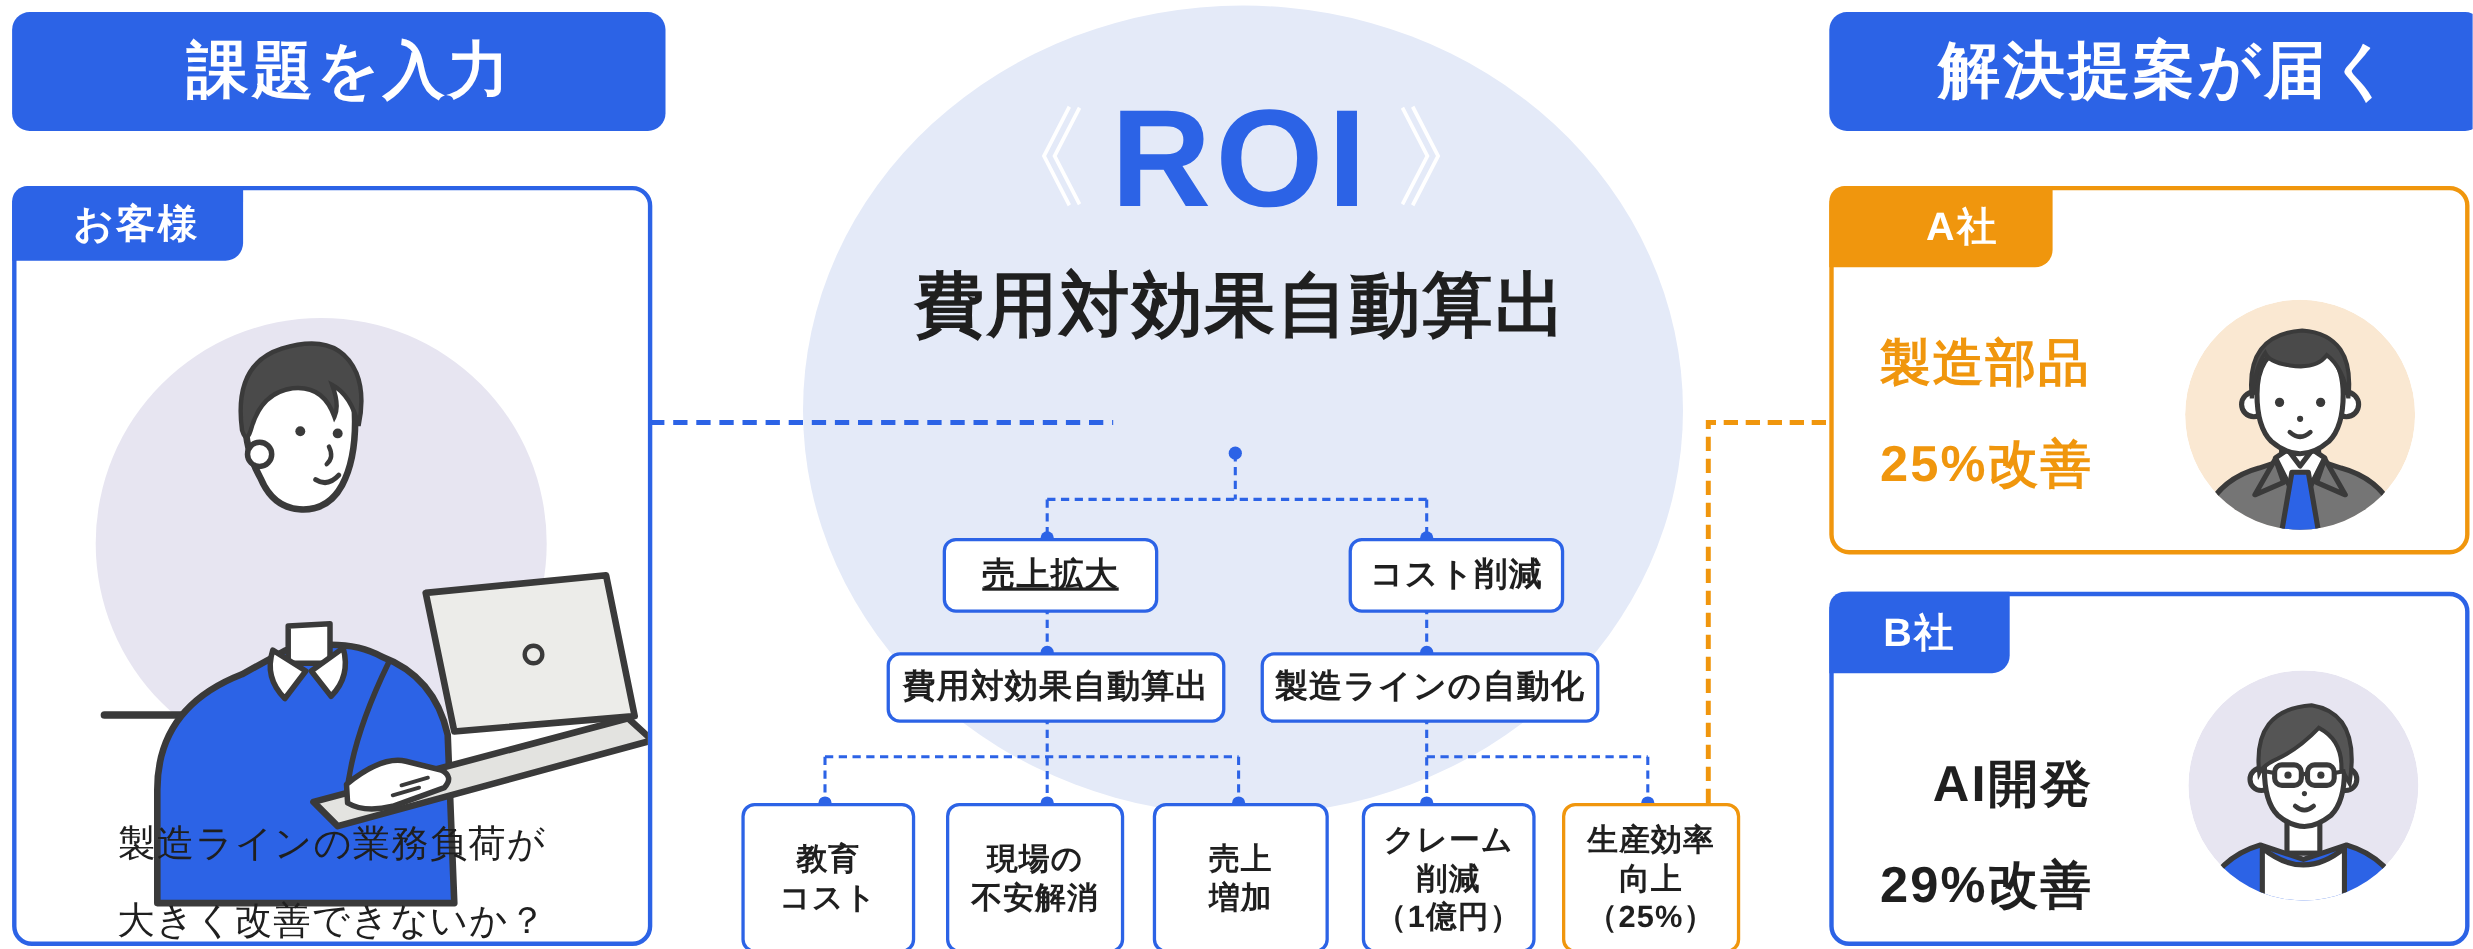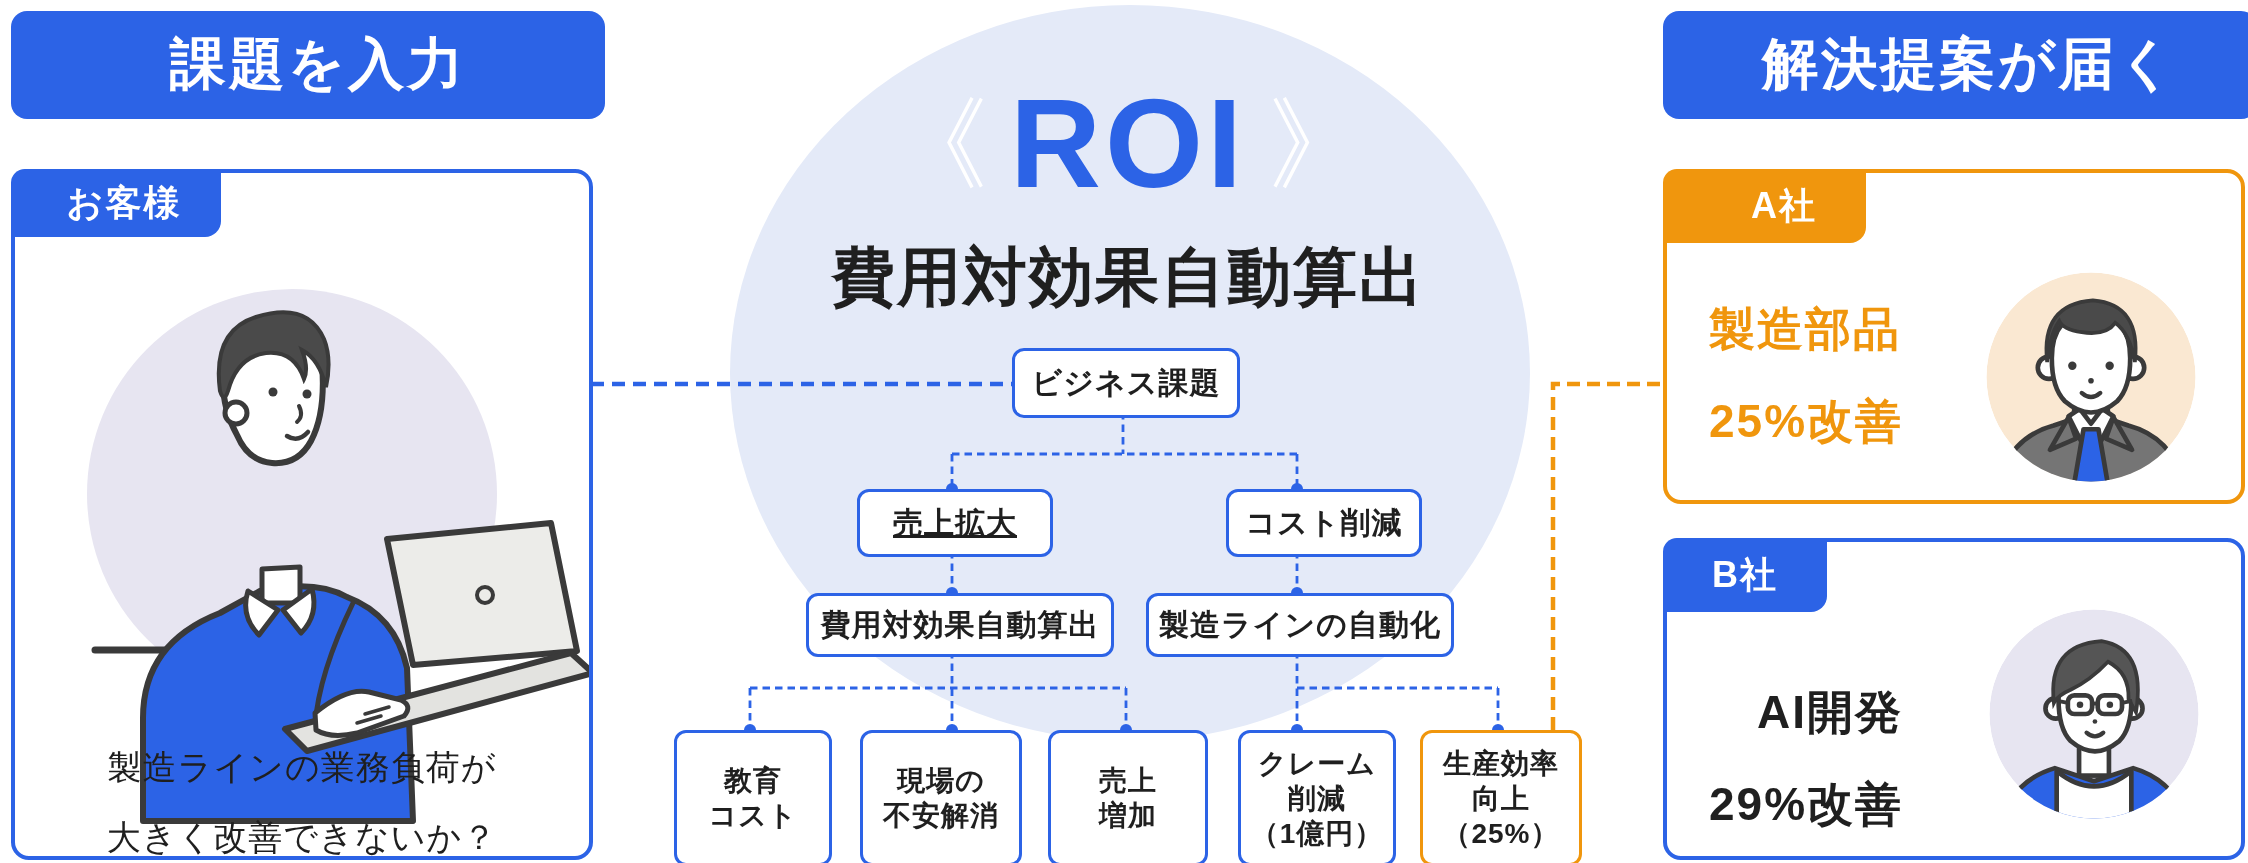--- a/index.html
+++ b/index.html
@@ -146,21 +146,20 @@
     </div>
   </div>
 
   <div class="roi-line">
     <span class="roi-bracket">《</span>
     <span class="roi-word">ROI</span>
     <span class="roi-bracket">》</span>
   </div>
   <div class="roi-subtitle">費用対効果自動算出</div>
 
-  <div class="node" style="left:1012px; top:348px; width:222px; height:64px;">ビジネス課題</div>
 
   <div class="node" style="left:857px; top:489px; width:190px; height:62px;text-decoration:underline;">売上拡大</div>
   <div class="node" style="left:1226px; top:489px; width:190px; height:62px;">コスト削減</div>
 
   <div class="node" style="left:806px; top:593px; width:302px; height:58px;">費用対効果自動算出</div>
   <div class="node" style="left:1146px; top:593px; width:302px; height:58px;">製造ラインの自動化</div>
 
   <div class="node leaf" style="left:674px; top:730px; width:152px; height:130px;">
     <div>教育</div>
     <div>コスト</div>

